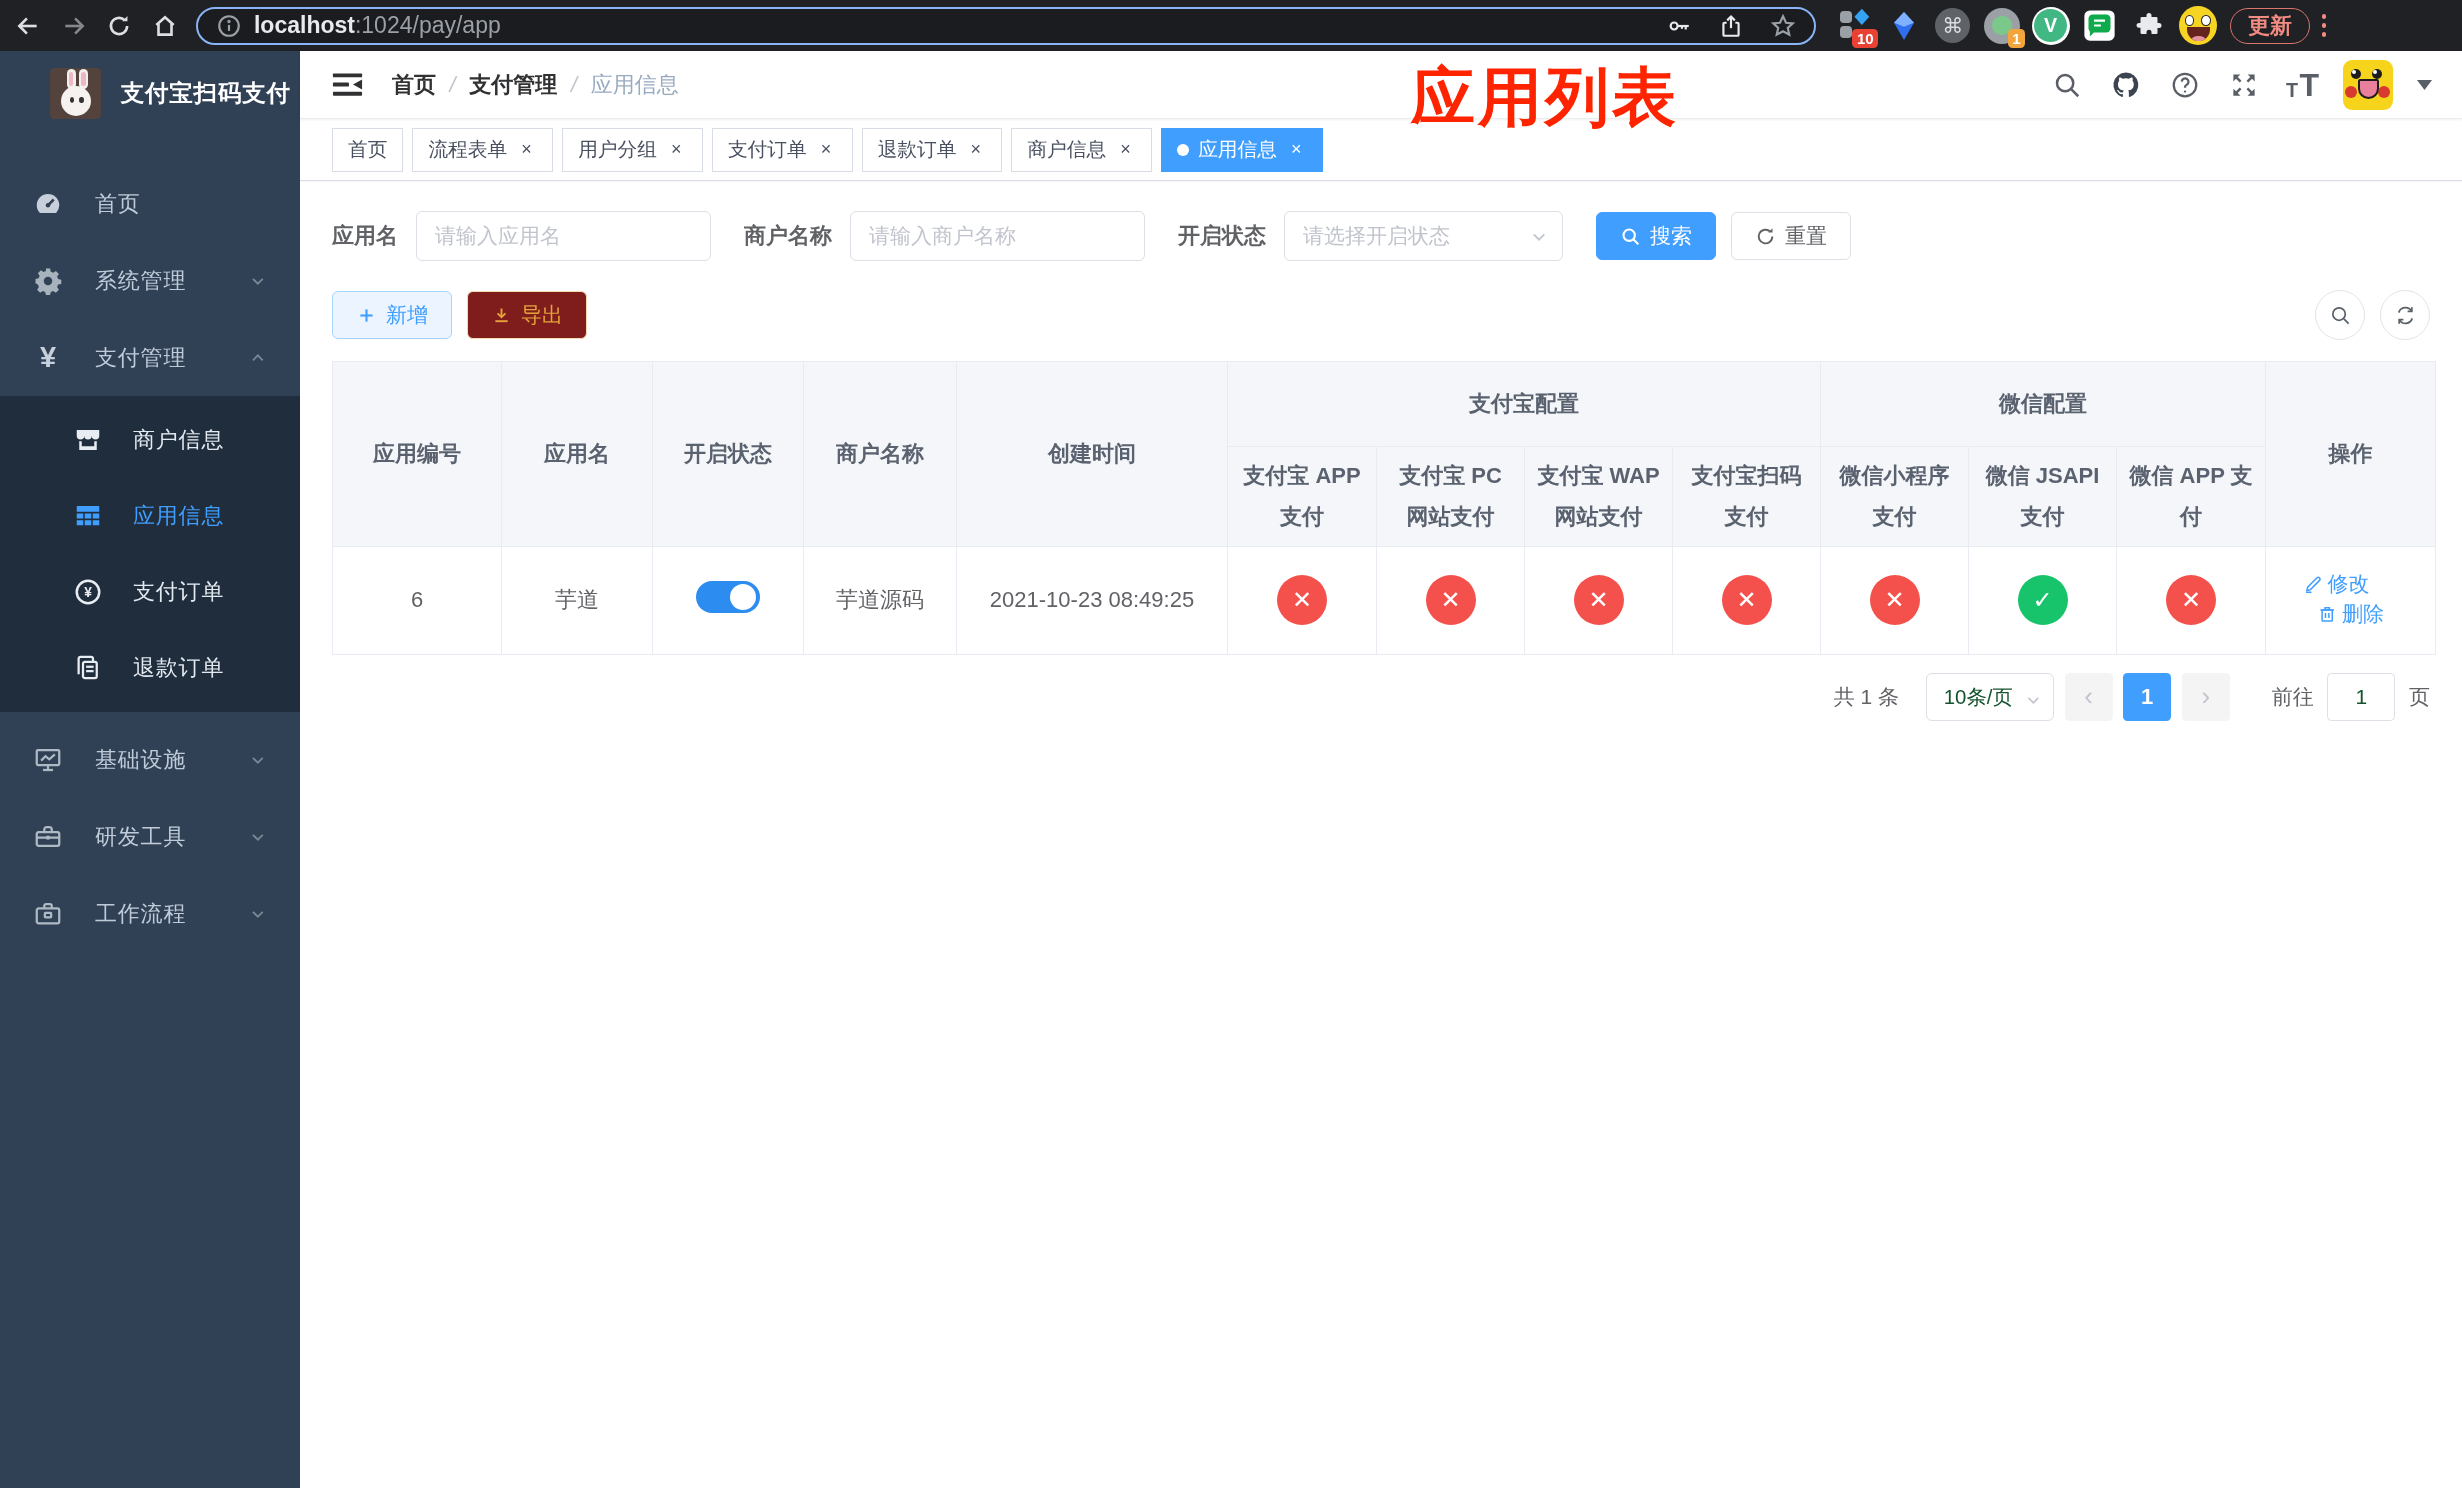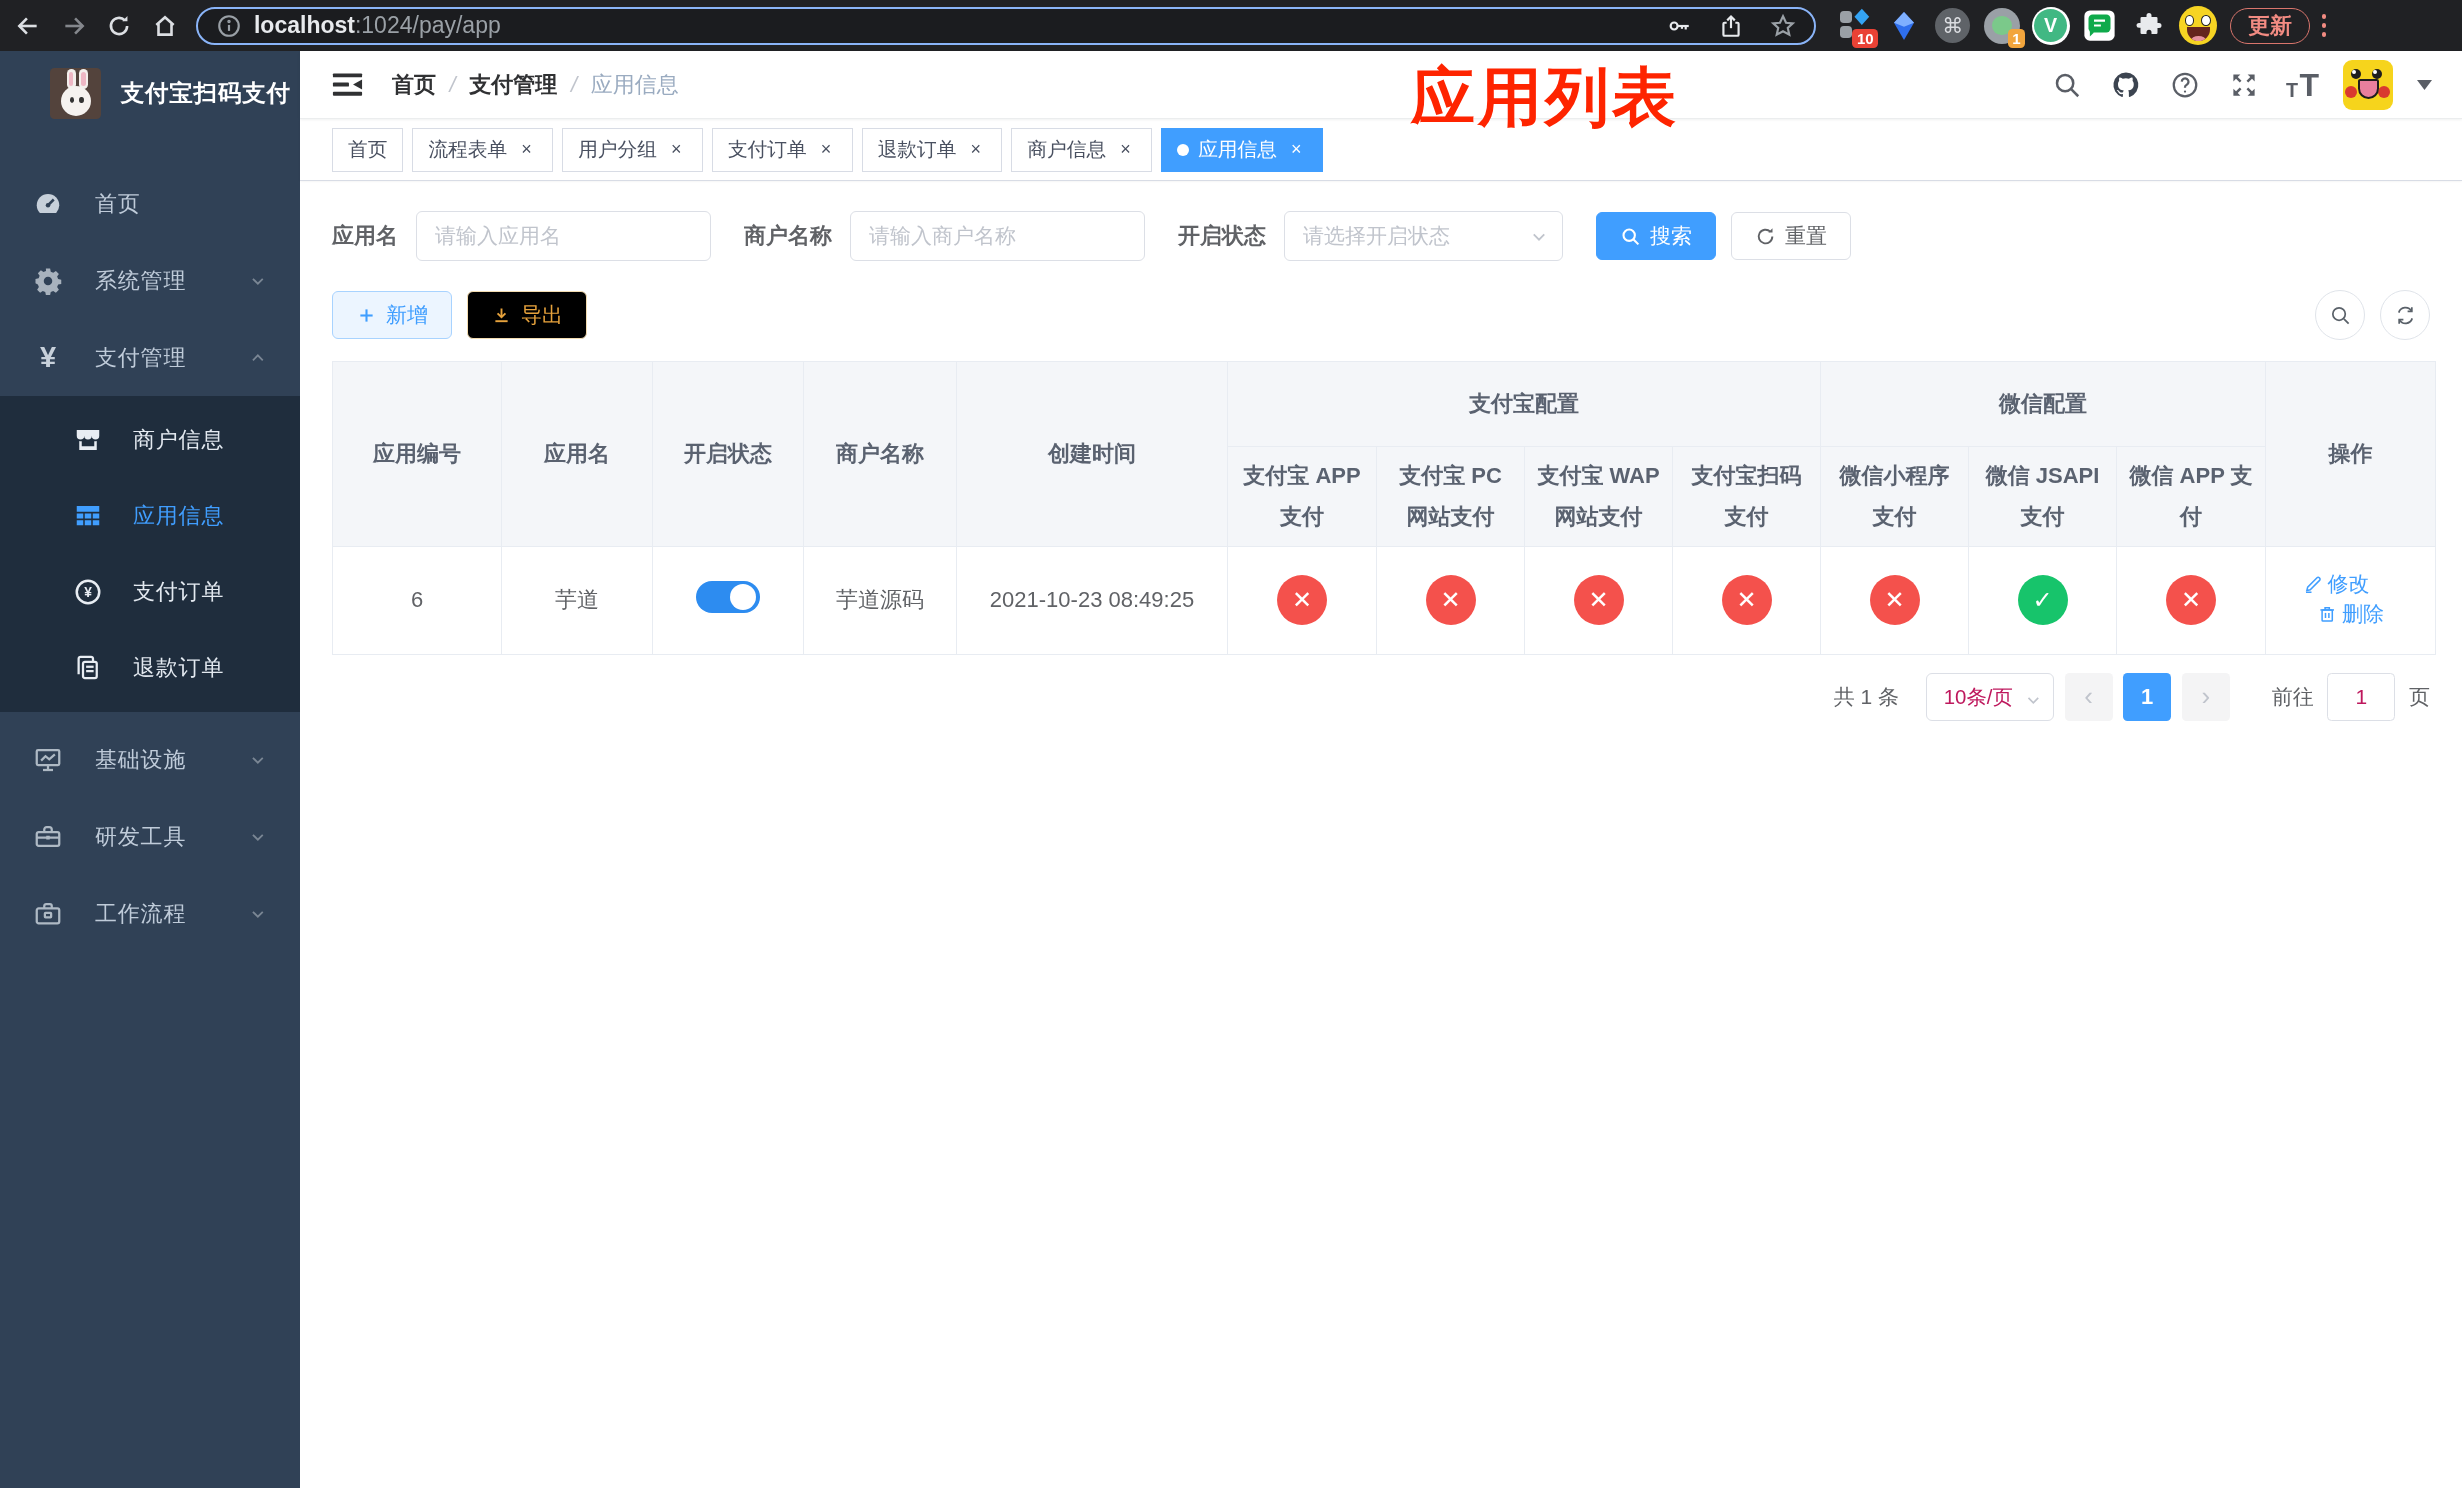--- a/index.html
+++ b/index.html
@@ -94,32 +94,32 @@
   .tab.tab-active { background:#409eff; border-color:#409eff; color:#fff; }
   .tab.tab-active::before { content:""; width:12px; height:12px; background:#fff; border-radius:50%; margin-right:9px; }
   .tab.tab-active .tab-x { color:#fff; }
 
   .content { flex:1; padding:30px 32px; overflow:hidden; }
 
   
   .filter-row { display:flex; align-items:center; }
   .filter-item { display:flex; align-items:center; margin-right:33px; }
   .filter-item label { font-size:22px; color:#606266; font-weight:600; margin-right:18px; white-space:nowrap; }
-  .el-input { height:50px; border:0.8px solid #dcdfe6; border-radius:6px; font-size:21px; color:#be185d; padding:0 18px; background:#fff; outline:none; font-family:inherit; }
+  .el-input { height:50px; border:0.8px solid #dcdfe6; border-radius:6px; font-size:21px; color:#14532d; padding:0 18px; background:#fff; outline:none; font-family:inherit; }
   .el-input::placeholder { color:#c0c4cc; }
   .w-input { width:295px; }
   .el-select { position:relative; width:279px; }
   .el-select .el-input { width:100%; padding-right:42px; }
   .el-select .sel-chev { position:absolute; right:15px; top:16.7px; width:18px; height:18px; pointer-events:none; }
   .btn { height:48px; border-radius:6px; font-size:21px; display:inline-flex; align-items:center; justify-content:center; gap:9px; cursor:pointer; border:0.8px solid transparent; padding:0 23px; white-space:nowrap; font-family:inherit; }
   .btn svg { width:21px; height:21px; }
   .btn-primary { background:#409eff; border-color:#409eff; color:#fff; }
   .btn-plain-default { background:#fff; border-color:#dcdfe6; color:#606266; }
   .btn-plain-primary { background:#ecf5ff; border-color:#a8d3ff; color:#409eff; }
-  .btn-plain-warning { background:#000000; border-color:#f3dcb0; color:#e6a23c; }
+  .btn-plain-warning { background:#7f1d1d; border-color:#f3dcb0; color:#e6a23c; }
   .ml20 { margin-left:15px; }
 
   
   .toolbar-row { display:flex; align-items:center; margin-top:29px; }
   .toolbar-row .spacer { flex:1; }
   .circle-btn { width:50px; height:50px; border-radius:50%; border:0.8px solid #e0e4ea; background:#fff; display:flex; align-items:center; justify-content:center; color:#5a6169; margin-left:15px; cursor:pointer; }
   .circle-btn svg { width:23px; height:23px; }
 
   
   .table-wrap { margin-top:21px; }

